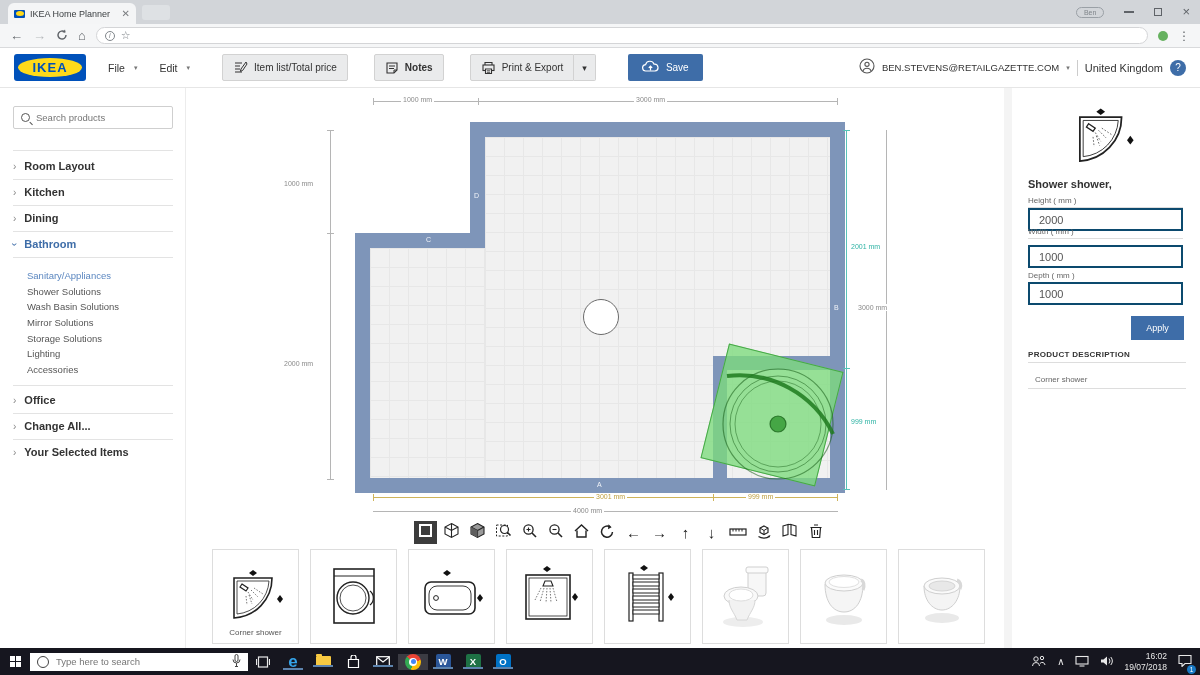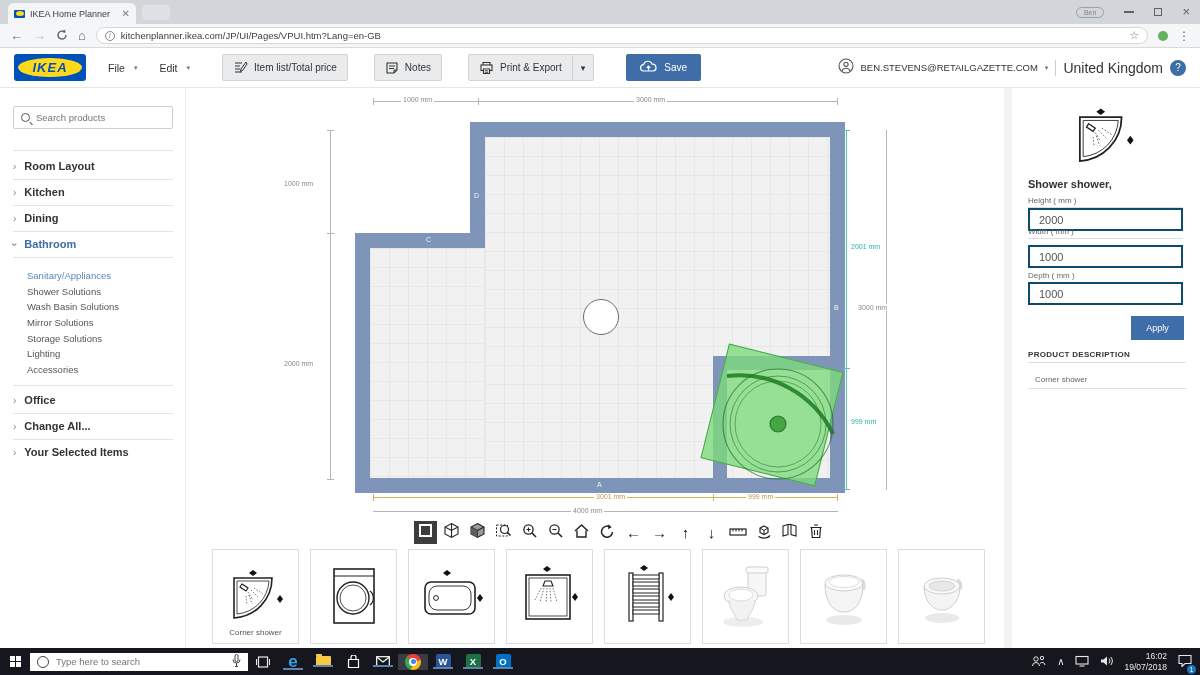--- a/index.html
+++ b/index.html
@@ -27,21 +27,21 @@
   .nav-ico.dis { color:#b6b9bc; }
   .urlfield { flex:1; height:17px; background:#fff; border:1px solid #d4d5d7; border-radius:9px; display:flex; align-items:center; padding:0 8px; gap:6px; }
   .info-ico { width:10px; height:10px; border:1px solid #80868b; border-radius:50%; font-size:7px; color:#80868b; display:flex; align-items:center; justify-content:center; font-style:italic; }
   .url-text { font-size:9.5px; color:#3c4043; flex:1; white-space:nowrap; overflow:hidden; }
   .ext-circle { width:10px; height:10px; border-radius:50%; background:#66b15f; }
 
   
   .apptoolbar { left:0; top:48px; width:1200px; height:40px; background:#fff; border-bottom:1px solid #e6e6e6; display:flex; align-items:center; }
   .ikea-logo { width:72px; height:27px; background:#0051ba; border-radius:3px; margin-left:14px; position:relative; display:flex; align-items:center; justify-content:center; }
   .ikea-oval { position:absolute; left:4px; top:4px; width:64px; height:19px; background:#ffda1a; border-radius:50%; }
-  .ikea-word { position:relative; font-size:13px; font-weight:bold; font-style:italic; color:#0051ba; letter-spacing:1px; }
+  .ikea-word { position:relative; font-size:13px; font-weight:bold; color:#0051ba; letter-spacing:1px; }
   .menu-item { font-size:10.5px; color:#333; margin-left:22px; display:flex; gap:9px; align-items:center; }
   .chev { font-size:7px; color:#777; }
   .gbtn { height:27px; background:#eaebec; border:1px solid #d2d2d2; border-radius:2px; display:flex; align-items:center; gap:6px; padding:0 10px; font-size:10px; color:#333; }
   .gbtn svg { display:block; }
   .savebtn { height:27px; background:#3e6da8; border-radius:2px; display:flex; align-items:center; gap:7px; padding:0 14px; font-size:10px; color:#fff; }
   .acct { display:flex; align-items:center; gap:7px; margin-left:auto; }
   .acct-email { font-size:9.5px; color:#333; }
   .divider-v { width:1px; height:16px; background:#ccc; }
   .help-circle { width:16px; height:16px; background:#3e6da8; color:#fff; border-radius:50%; font-size:10px; display:flex; align-items:center; justify-content:center; margin-right:14px; }
 
@@ -147,21 +147,20 @@
     <span class="nav-ico dis">→</span>
     <span>
       <svg width="12" height="12" viewBox="0 0 12 12">
           <path d="M10 6a4 4 0 1 1-1.2-2.8" fill="none" stroke="#5f6368" stroke-width="1.4"></path>
           <path d="M9 0.5 L9.6 3.6 L6.5 3.2 Z" fill="#5f6368"></path>
         </svg>
     </span>
     <span class="nav-ico">⌂</span>
     <div class="urlfield">
       <span class="info-ico">i</span>
-      <span class="url-text">kitchenplanner.ikea.com/JP/UI/Pages/VPUI.htm?Lang=en-GB</span>
       <span style="font-size:11px;color:#80868b;">☆</span>
     </div>
     <span class="ext-circle"></span>
     <span class="nav-ico" style="font-size:12px;">⋮</span>
   </div>
 
   <div class="abs apptoolbar">
     <div class="ikea-logo">
       <span class="ikea-oval"></span>
       <span class="ikea-word">IKEA</span>
@@ -176,21 +175,21 @@
     </div>
     <div class="gbtn" style="margin-left:32px;">
       <span>
         <svg width="15" height="15" viewBox="0 0 15 15">
             <path d="M2 3h7M2 6h5M2 9h5M2 12h7" stroke="#333" stroke-width="1.1"></path>
             <path d="M13 2 L8 9 L7.4 11.3 L9.6 10.5 L14 4 Z" fill="none" stroke="#333" stroke-width="1"></path>
           </svg>
       </span>
       <span>Item list/Total price</span>
     </div>
-    <div class="gbtn" style="margin-left:26px;">
+    <div class="gbtn" style="margin-left:26px;font-weight:bold;">
       <span>
         <svg width="14" height="14" viewBox="0 0 14 14">
             <path d="M2 2h10v7l-3 3H2Z" fill="none" stroke="#333" stroke-width="1.1"></path>
             <path d="M4 5h6M4 7.5h5" stroke="#333" stroke-width="1"></path>
             <path d="M12 9h-3v3" fill="none" stroke="#333" stroke-width="1"></path>
           </svg>
       </span>
       <span>Notes</span>
     </div>
     <div style="display:flex; margin-left:26px;">
@@ -222,21 +221,21 @@
       <span>
         <svg width="16" height="16" viewBox="0 0 16 16">
             <circle cx="8" cy="8" r="7" fill="none" stroke="#555" stroke-width="1.1"></circle>
             <circle cx="8" cy="6.3" r="2.1" fill="none" stroke="#555" stroke-width="1.1"></circle>
             <path d="M3.8 13a4.6 4.6 0 0 1 8.4 0" fill="none" stroke="#555" stroke-width="1.1"></path>
           </svg>
       </span>
       <span class="acct-email">BEN.STEVENS@RETAILGAZETTE.COM</span>
       <span class="chev">▾</span>
       <span class="divider-v"></span>
-      <span style="font-size:14px;color:#333;">United Kingdom</span>
+      <span style="font-size:11px;color:#333;">United Kingdom</span>
       <span class="help-circle">?</span>
     </div>
   </div>
 
   <div class="abs sidebar">
     <div class="searchbox">
       <span class="mag"></span>
       <input placeholder="Search products" style="">
     </div>
     <div class="sep" style="top:62px;"></div>

